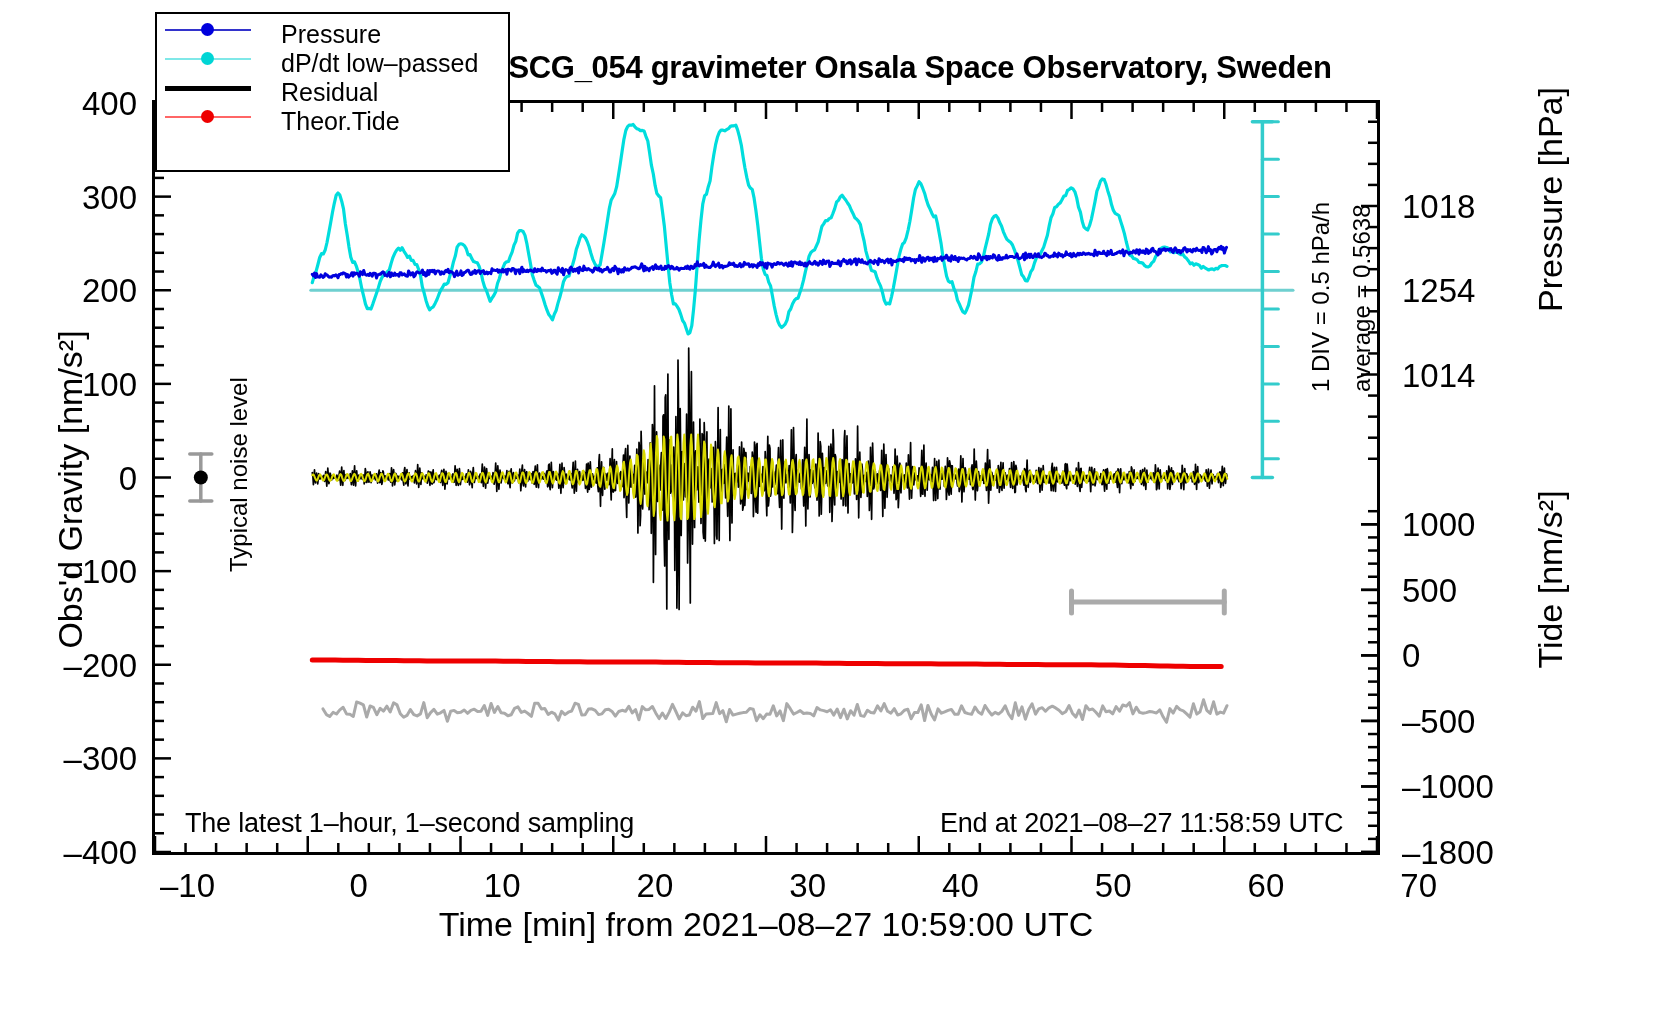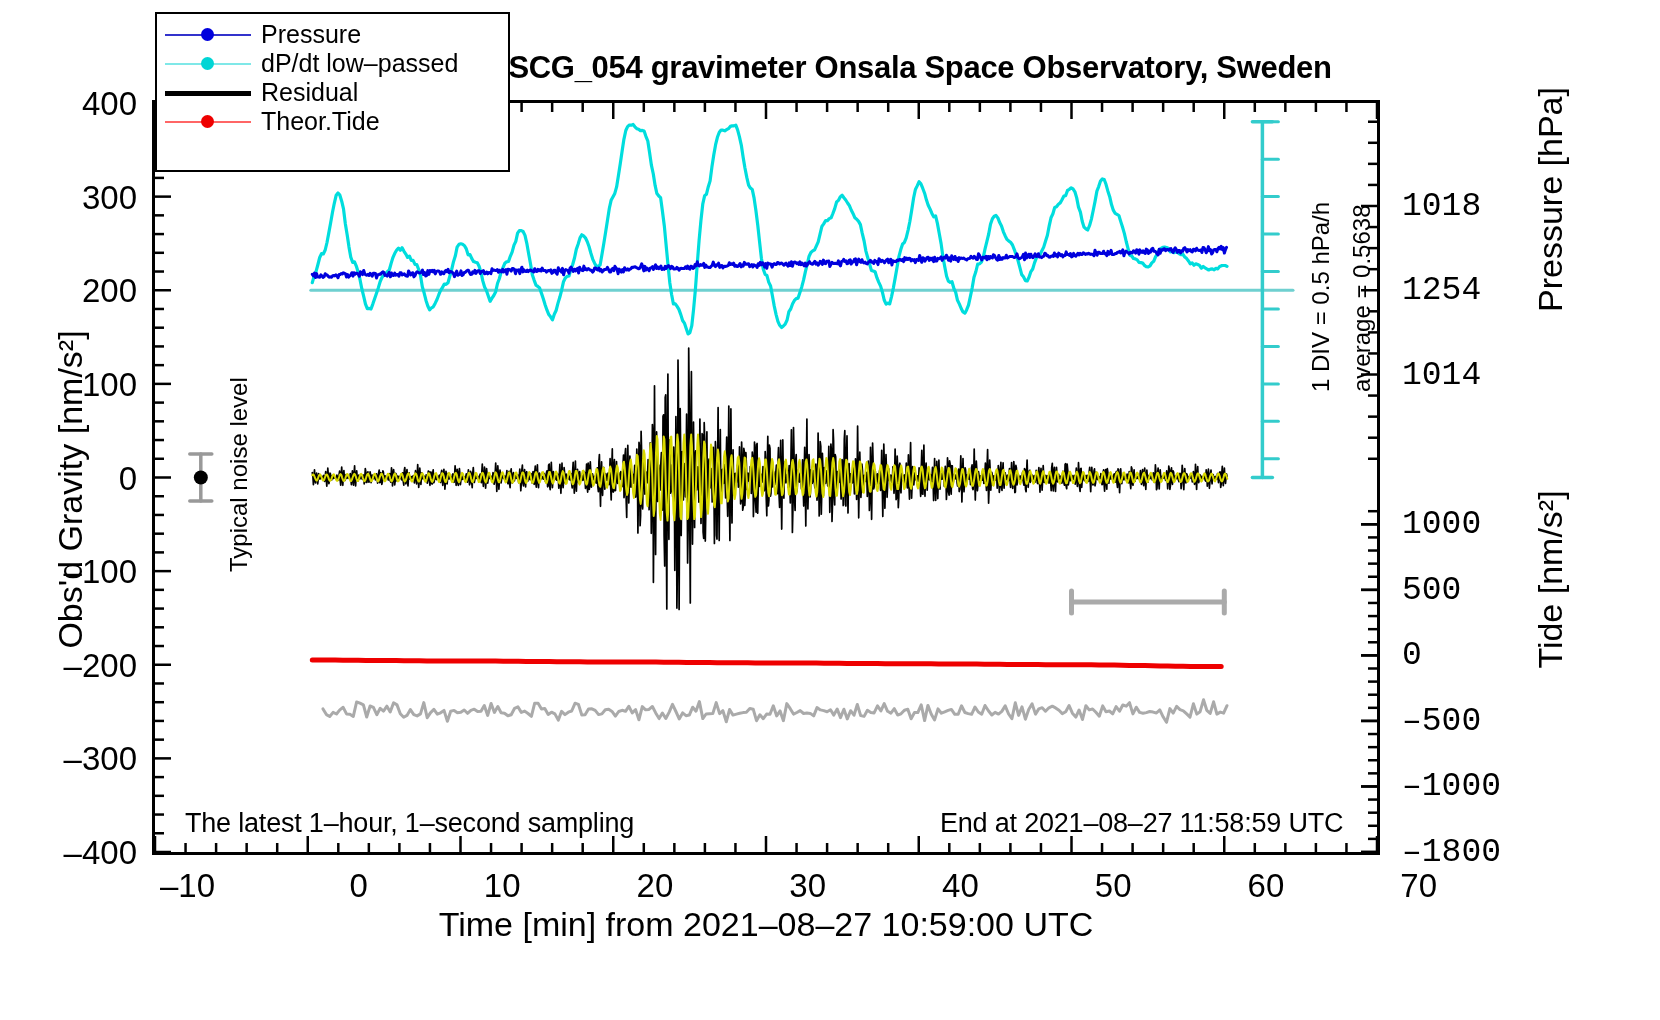--- a/index.html
+++ b/index.html
@@ -14,21 +14,21 @@
     left:152px; top:100px; width:1228px; height:755px;
     border:3px solid #000;
     box-sizing:border-box;
     background:transparent;
   }
   #plot-svg{position:absolute;left:0;top:0;}
 
   
   .tick-label{position:absolute;font-size:33px;line-height:1;white-space:nowrap;}
   .tick-left{text-align:right;}
-  .tick-right{text-align:left;font-family:Liberation Mono, monospace;}
+  .tick-right{text-align:left;}
   .tick-bottom{text-align:right;}
 
   
   .axis-title{position:absolute;font-size:34px;white-space:nowrap;}
   #ylabel-left{
     left:-160px; top:470px; width:460px; text-align:center;
     transform:rotate(-90deg); transform-origin:center center;
   }
   #ylabel-pressure{
     left:1340px; top:180px; width:420px; text-align:center;
@@ -48,21 +48,21 @@
     text-align:center; font-size:31px; font-weight:bold;
     font-stretch:condensed; letter-spacing:-0.3px; white-space:nowrap;
   }
 
   
   #legend{
     position:absolute; left:155px; top:12px; width:355px; height:160px;
     border:2px solid #000; background:#fff; box-sizing:border-box;
     padding:6px 8px 0 8px; z-index:20;
   }
-  .legend-row{display:flex;align-items:center;height:29px;}
+  .legend-row{display:flex;height:29px;gap:20px;}
   .legend-key{width:86px;height:20px;position:relative;flex:none;margin-right:10px;}
   .legend-line{position:absolute;left:0;top:9px;width:86px;height:2px;}
   .legend-line.thick{height:5px;top:8px;}
   .legend-dot{position:absolute;left:36px;top:3px;width:13px;height:13px;border-radius:50%;}
   .legend-label{font-size:25px;white-space:nowrap;}
 
   
   .note-bold{position:absolute;font-size:27px;font-weight:normal;
              font-stretch:condensed;white-space:nowrap;letter-spacing:-0.2px;}
   #note-latest{left:185px; top:808px;}

